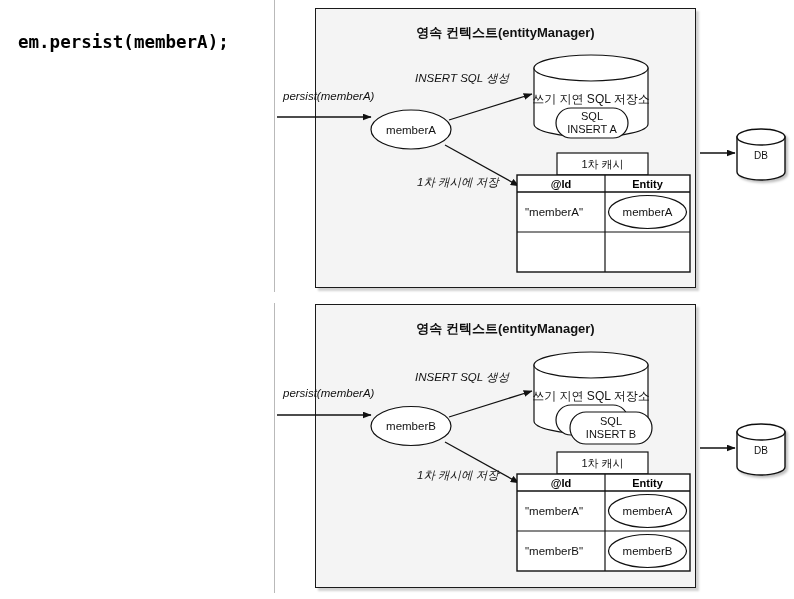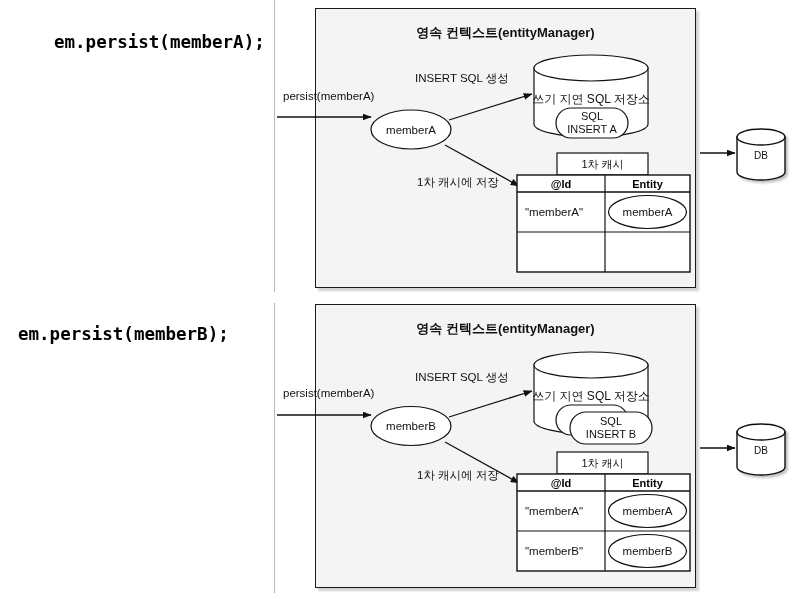--- a/index.html
+++ b/index.html
@@ -55,20 +55,21 @@
     width: 794px;
     height: 599px;
     overflow: visible;
     pointer-events: none;
   }
   .lbl {
     position: absolute;
     font-size: 11.5px;
     color: #111;
     white-space: nowrap;
+    font-style: italic;
   }
   .ent-text, .cell-text {
     font-size: 11.5px;
     fill: #111;
     font-family: "Liberation Sans", "DejaVu Sans", sans-serif;
   }
   .tbl-head {
     font-size: 11px;
     font-weight: bold;
     fill: #000;
@@ -96,22 +97,21 @@
   }
 </style>
 </head>
 <body>
 
 <div class="stage">
 
   <div class="vdivider" style="left:274px; top:0px; height:292px;"></div>
   <div class="vdivider" style="left:274px; top:303px; height:290px;"></div>
 
-  <div class="code-label" style="left:18px; top:32px;margin-left:36px;">em.persist(memberA);</div>
-  <div class="code-label" style="left:18px; top:324px;">em.persist(memberB);</div>
+  <div class="code-label" style="left:18px; top:32px;">em.persist(memberA);</div>
 
   <div class="pc-box" style="left:315px; top:8px; width:381px; height:280px;"></div>
   <div class="pc-title" style="left:315px; top:24px; width:381px;">영속 컨텍스트(entityManager)</div>
 
   <div class="lbl" style="left:283px; top:90px;">persist(memberA)</div>
   <div class="lbl" style="left:415px; top:71px;">INSERT SQL 생성</div>
   <div class="lbl" style="left:417px; top:175px;">1차 캐시에 저장</div>
 
   <svg class="layer" viewBox="0 0 794 599">
     <defs>

